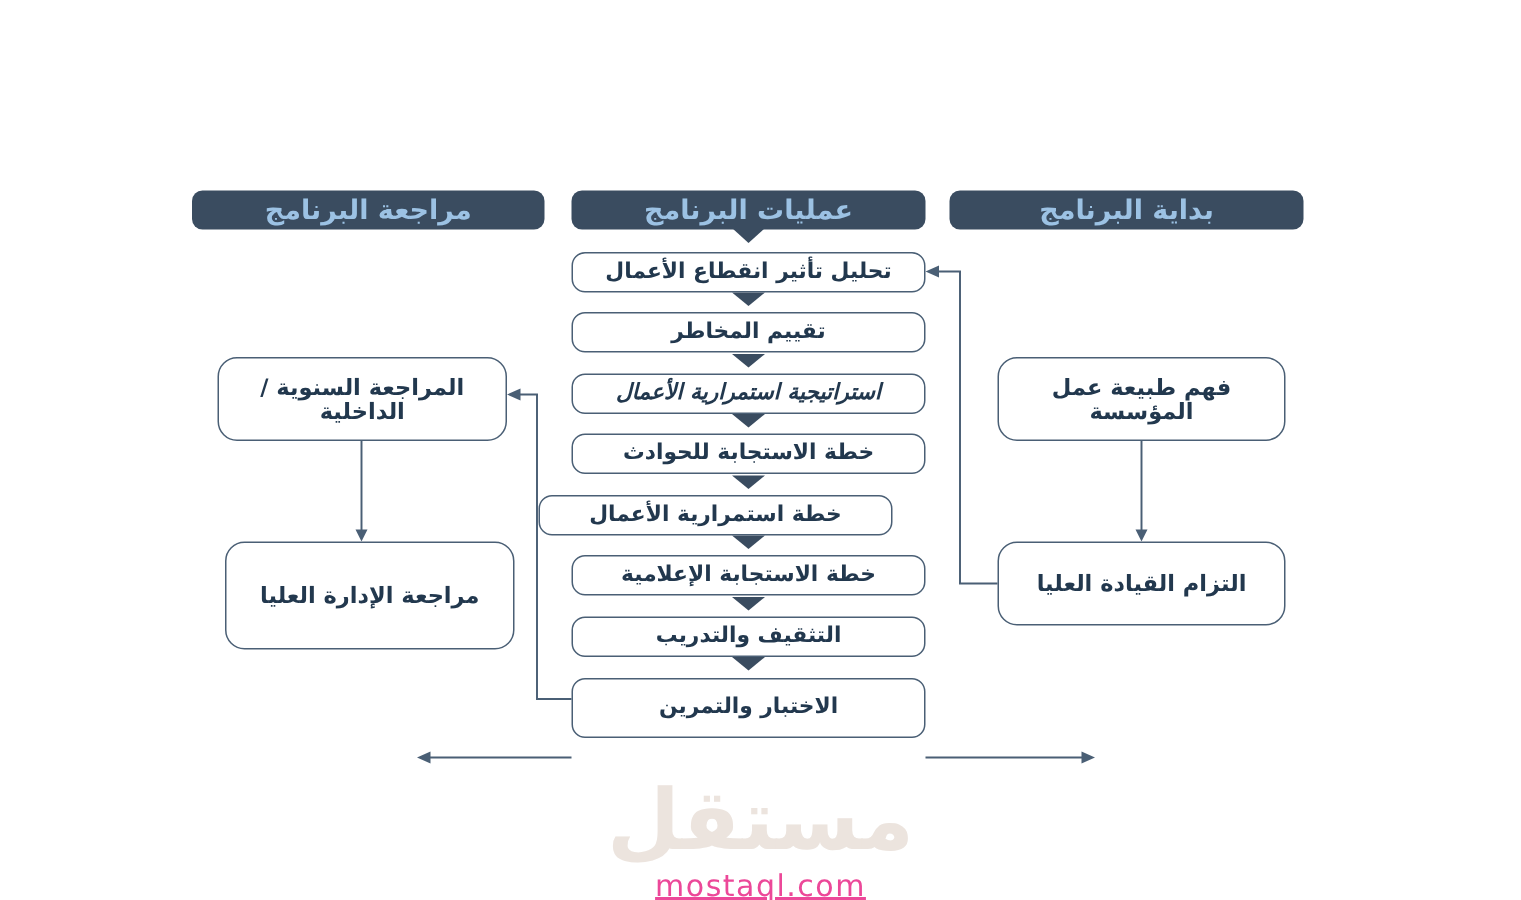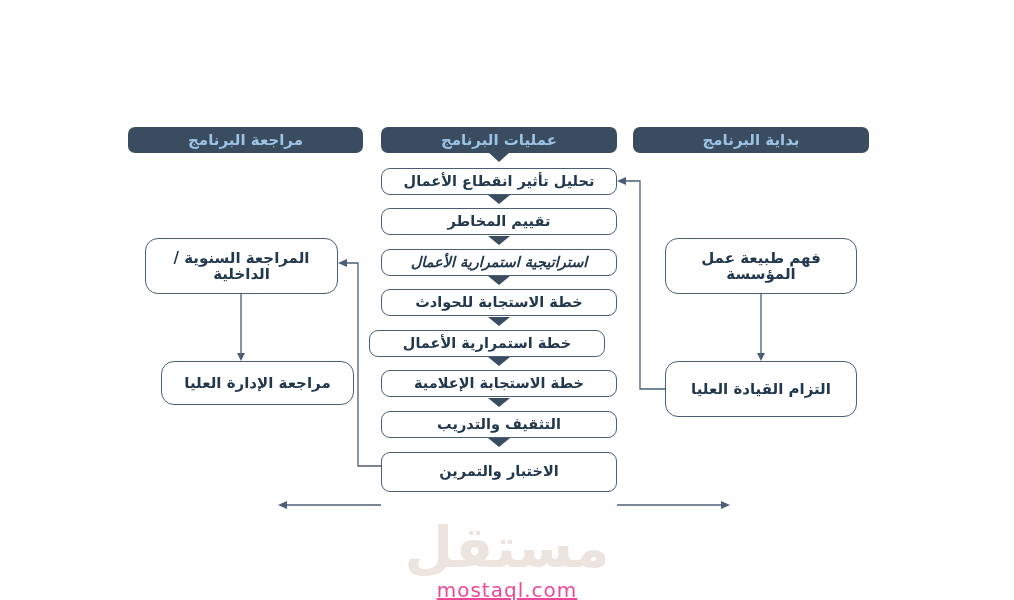--- a/index.html
+++ b/index.html
@@ -5,21 +5,21 @@
   * { margin:0; padding:0; box-sizing:border-box; }
   html,body { background:#fff; }
   body { font-family:"DejaVu Sans", sans-serif; }
   .canvas {
     position:relative; width:1014px; height:600px;
     background:#fff; overflow:hidden;
   }
   .dark-box {
     position:absolute; background:#3a4c60; color:#9cc2e4;
     border-radius:7px; display:flex; align-items:center; justify-content:center;
-    font-weight:bold; font-size:15px; direction:rtl; text-align:center;
+    font-weight:bold; font-size:18px; direction:rtl; text-align:center;
   }
   .white-box {
     position:absolute; background:#ffffff; border:1.6px solid #4a5f75;
     border-radius:9px; color:#22384e; display:flex; align-items:center;
     justify-content:center; font-weight:bold; font-size:14.5px;
     direction:rtl; text-align:center; line-height:1.1;
   }
   .side-box { border-radius:13px; font-size:15px; }
   .svg-overlay {
     position:absolute; left:0; top:0; width:1014px; height:600px;
@@ -77,30 +77,30 @@
   </svg>
 
   <div class="dark-box" style="left:128px; top:127px; width:235px; height:26px;">مراجعة البرنامج</div>
   <div class="dark-box" style="left:381px; top:127px; width:236px; height:26px;">عمليات البرنامج</div>
   <div class="dark-box" style="left:633px; top:127px; width:236px; height:26px;">بداية البرنامج</div>
 
   <div class="white-box" style="left:381px; top:168px; width:236px; height:27px;">تحليل تأثير انقطاع الأعمال</div>
   <div class="white-box" style="left:381px; top:208px; width:236px; height:27px;">تقييم المخاطر</div>
   <div class="white-box" style="left:381px; top:249px; width:236px; height:27px;font-style:italic;">استراتيجية استمرارية الأعمال</div>
   <div class="white-box" style="left:381px; top:289px; width:236px; height:27px;">خطة الاستجابة للحوادث</div>
-  <div class="white-box" style="left:369px; top:330px; width:236px; height:27px;">خطة استمرارية الأعمال</div>
+  <div class="white-box" style="left:359px; top:330px; width:236px; height:27px;">خطة استمرارية الأعمال</div>
   <div class="white-box" style="left:381px; top:370px; width:236px; height:27px;">خطة الاستجابة الإعلامية</div>
   <div class="white-box" style="left:381px; top:411px; width:236px; height:27px;">التثقيف والتدريب</div>
   <div class="white-box" style="left:381px; top:452px; width:236px; height:40px;">الاختبار والتمرين</div>
 
 
   <div class="white-box side-box" style="left:665px; top:238px; width:192px; height:56px;">فهم طبيعة عمل المؤسسة</div>
   <div class="white-box side-box" style="left:665px; top:361px; width:192px; height:56px;">التزام القيادة العليا</div>
 
   <div class="white-box side-box" style="left:145px; top:238px; width:193px; height:56px;">المراجعة السنوية / الداخلية</div>
-  <div class="white-box side-box" style="left:161px; top:361px; width:193px; height:44px;">مراجعة الإدارة العليا</div>
+  <div class="white-box side-box" style="left:150px; top:361px; width:193px; height:72px;">مراجعة الإدارة العليا</div>
 
   <div class="watermark">
     <div class="logo-ar">مستقل</div>
     <div class="logo-url">mostaql.com</div>
   </div>
 
 </div>
 
 </body></html>

